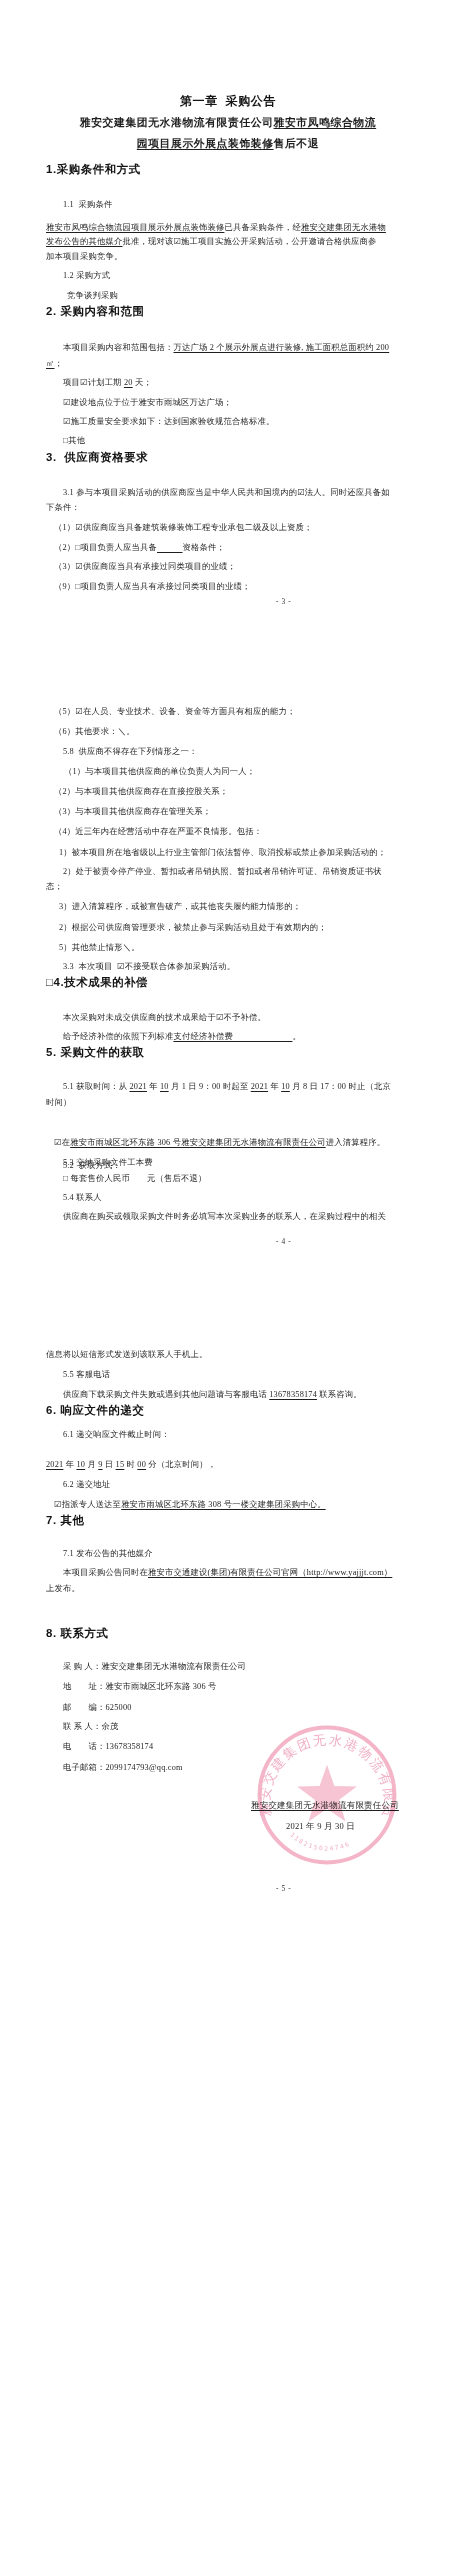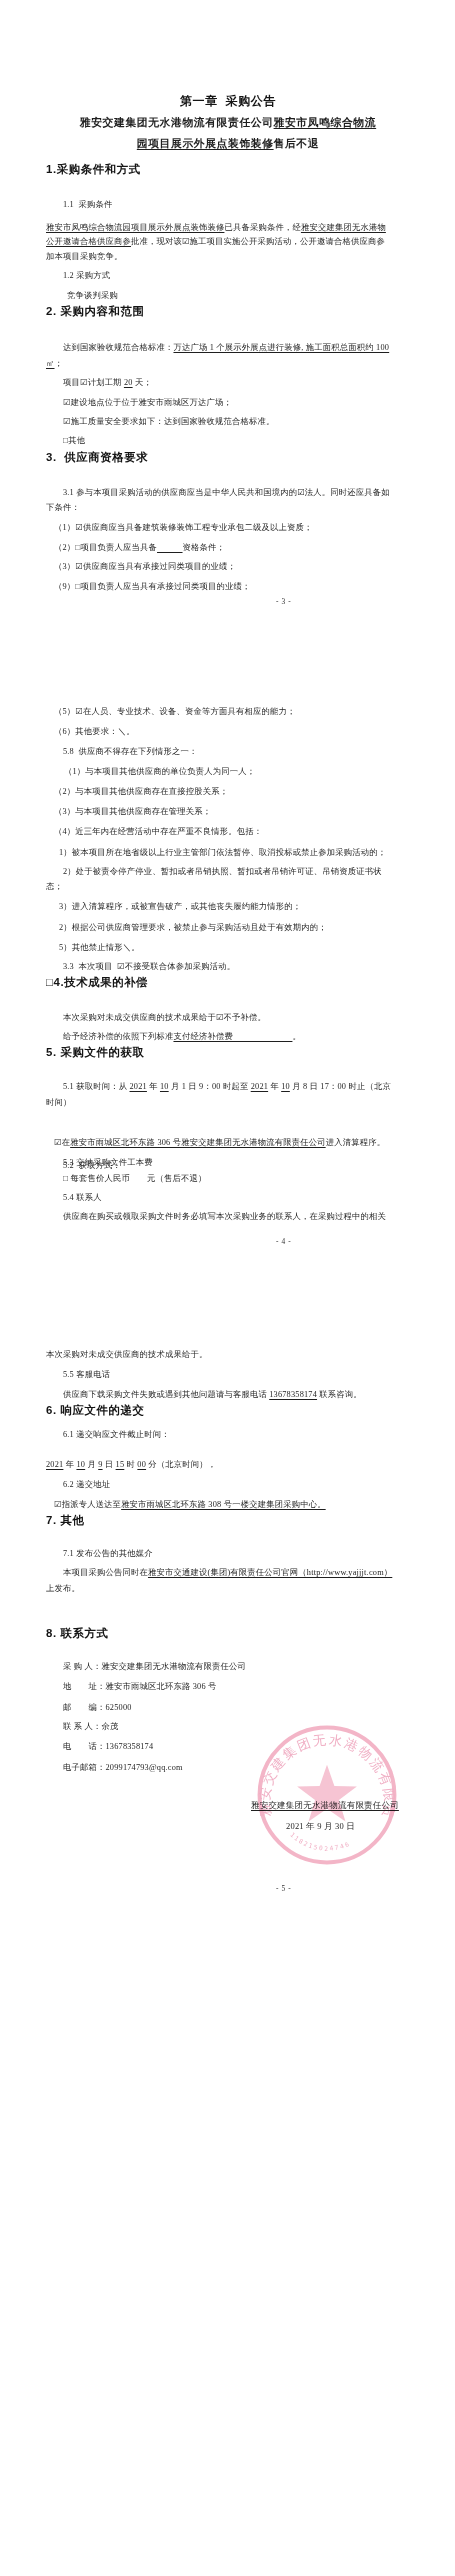--- a/index.html
+++ b/index.html
@@ -58,27 +58,27 @@
 
 <div class="page">
 
   <div class="ln ctr tl" style="top:116px"><span>雅安交建集团无水港物流有限责任公司</span><span class="u">雅安市凤鸣综合物流</span></div>
   <div class="ln ctr ht h" style="top:95px"><span>第一章  采购公告</span></div>
   <div class="ln ctr tl" style="top:137px"><span class="u">园项目展示外展点装饰装修</span><span>售后不退</span></div>
 
   <div class="ln h" style="top:163px"><span>1.采购条件和方式</span></div>
   <div class="ln" style="top:199px;left:63px"><span>1.1  采购条件</span></div>
   <div class="ln" style="top:222px"><span class="u">雅安市凤鸣综合物流园项目展示外展点装饰装修</span><span>已具备采购条件，经</span><span class="u">雅安交建集团无水港物</span></div>
-  <div class="ln" style="top:236px"><span class="u">公开邀请合格供应商参</span><span>批准，现对该☑施工项目实施公开采购活动，公开邀请合格供应商参</span></div>
+  <div class="ln" style="top:236px"><span class="u">发布公告的其他媒介</span><span>批准，现对该☑施工项目实施公开采购活动，公开邀请合格供应商参</span></div>
   <div class="ln" style="top:251px"><span>加本项目采购竞争。</span></div>
   <div class="ln" style="top:270px;left:63px"><span>1.2 采购方式</span></div>
   <div class="ln" style="top:290px;left:67px"><span>竞争谈判采购</span></div>
 
   <div class="ln h" style="top:305px"><span>2. 采购内容和范围</span></div>
-  <div class="ln" style="top:342px;left:63px"><span>达到国家验收规范合格标准：</span><span class="u">万达广场 1 个展示外展点进行装修, 施工面积总面积约 100</span></div>
+  <div class="ln" style="top:342px;left:63px"><span>本项目采购内容和范围包括：</span><span class="u">万达广场 2 个展示外展点进行装修, 施工面积总面积约 200</span></div>
   <div class="ln" style="top:358px"><span class="u">㎡</span><span>；</span></div>
   <div class="ln" style="top:377px;left:63px"><span>项目☑计划工期 </span><span class="u">20</span><span> 天；</span></div>
   <div class="ln" style="top:397px;left:63px"><span>☑建设地点位于位于雅安市雨城区万达广场；</span></div>
   <div class="ln" style="top:416px;left:63px"><span>☑施工质量安全要求如下：达到国家验收规范合格标准。</span></div>
   <div class="ln" style="top:435px;left:63px"><span>□其他</span></div>
 
   <div class="ln h" style="top:451px"><span>3.  供应商资格要求</span></div>
   <div class="ln" style="top:487px;left:63px"><span>3.1 参与本项目采购活动的供应商应当是中华人民共和国境内的☑法人。同时还应具备如</span></div>
   <div class="ln" style="top:502px"><span>下条件：</span></div>
   <div class="ln" style="top:522px;left:54px"><span>（1）☑供应商应当具备建筑装修装饰工程专业承包二级及以上资质；</span></div>
@@ -112,21 +112,21 @@
   <div class="ln" style="top:1097px"><span>时间）</span></div>
   <div class="ln" style="top:1160px;left:63px"><span>5.2  获取方式：</span></div>
   <div class="ln" style="top:1137px;left:54px"><span>☑在</span><span class="u">雅安市雨城区北环东路 306 号雅安交建集团无水港物流有限责任公司</span><span>进入清算程序。</span></div>
   <div class="ln" style="top:1157px;left:63px"><span>5.3 交纳采购文件工本费</span></div>
   <div class="ln" style="top:1173px;left:63px"><span>□ 每套售价人民币　　元（售后不退）</span></div>
   <div class="ln" style="top:1192px;left:63px"><span>5.4 联系人</span></div>
   <div class="ln" style="top:1211px;left:63px"><span>供应商在购买或领取采购文件时务必填写本次采购业务的联系人，在采购过程中的相关</span></div>
 
   <div class="ln pg" style="top:1236px;left:276px">- 4 -</div>
 
-  <div class="ln" style="top:1349px"><span>本次采购对未成交供应商的技术成果给于。</span></div>
+  <div class="ln" style="top:1349px"><span>信息将以短信形式发送到该联系人手机上。</span></div>
   <div class="ln" style="top:1369px;left:63px"><span>5.5 客服电话</span></div>
   <div class="ln" style="top:1389px;left:63px"><span>供应商下载采购文件失败或遇到其他问题请与客服电话 </span><span class="u">13678358174</span><span> 联系咨询。</span></div>
 
   <div class="ln h" style="top:1404px"><span>6. 响应文件的递交</span></div>
   <div class="ln" style="top:1429px;left:63px"><span>6.1 递交响应文件截止时间：</span></div>
   <div class="ln" style="top:1459px"><span class="u">2021</span><span> 年 </span><span class="u">10</span><span> 月 </span><span class="u">9</span><span> 日 </span><span class="u">15</span><span> 时 </span><span class="u">00</span><span> 分（北京时间），</span></div>
   <div class="ln" style="top:1479px;left:63px"><span>6.2 递交地址</span></div>
   <div class="ln" style="top:1499px;left:54px"><span>☑指派专人送达至</span><span class="u">雅安市雨城区北环东路 308 号一楼交建集团采购中心。</span></div>
 
   <div class="ln h" style="top:1514px"><span>7. 其他</span></div>

